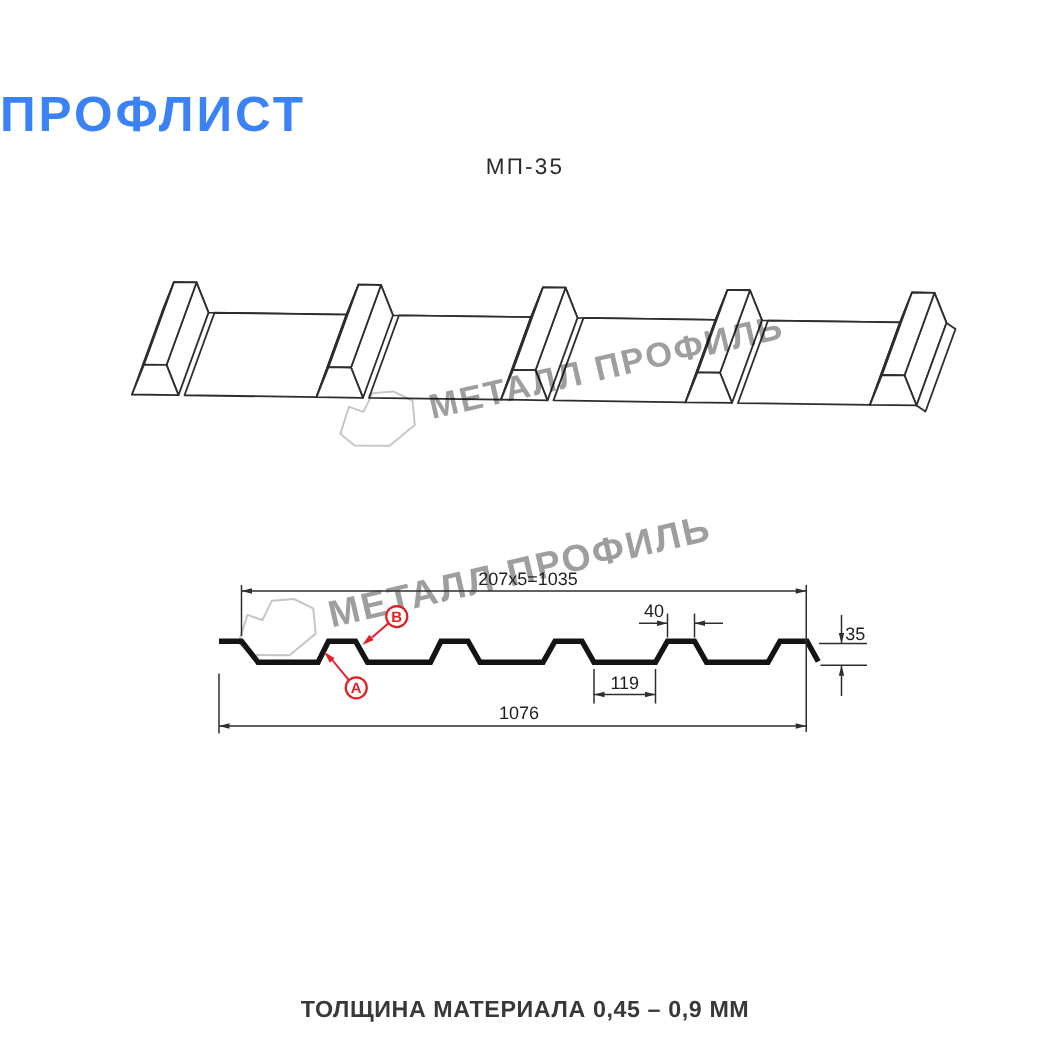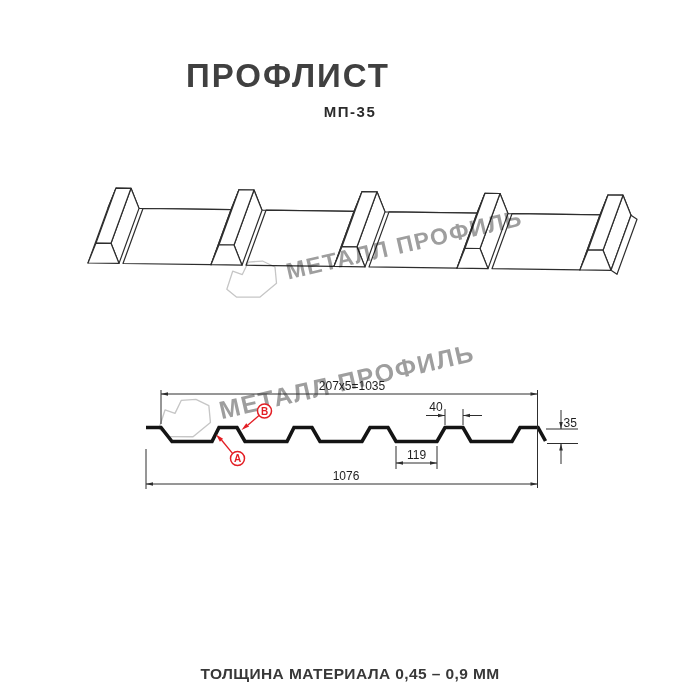--- a/index.html
+++ b/index.html
@@ -1,21 +1,21 @@
 <!DOCTYPE html>
 <html style="--red: #e31e24; --wm: #9e9e9e;"><head>
 <meta charset="utf-8">
 <style>
   html,body{margin:0;padding:0;background:#fff;}
   .stage{position:relative;width:700px;height:700px;background:#fff;overflow:hidden;
          font-family:"Liberation Sans",sans-serif;}
-  .title{position:absolute;top:57px;left:0;width:576px;text-align:center;
-         font-size:33px;font-weight:800;letter-spacing:2px;color:#404040;}
+  .title{position:absolute;top:57px;left:0;width:576px;text-align:left;
+         font-size:33px;font-weight:800;letter-spacing:2px;color:#3b82f6;}
   .subtitle{position:absolute;top:103px;left:0;width:700px;text-align:center;
-         font-size:15px;font-weight:700;letter-spacing:1.5px;color:#2b2b2b;}
+         font-size:15px;font-weight:400;letter-spacing:1.5px;color:#2b2b2b;}
   .footer{position:absolute;top:621px;left:0;width:700px;text-align:center;
          font-size:15.5px;font-weight:700;letter-spacing:.4px;color:#383838;margin-top:44px;}
   svg.layer{position:absolute;left:0;top:0;}
   .face{fill:#ffffff;stroke:#2d2d2d;stroke-width:1.2;stroke-linejoin:round;}
   .ln{fill:none;stroke:#2d2d2d;stroke-width:1.2;stroke-linejoin:round;}
   .profile{fill:none;stroke:#141414;stroke-width:3.6;stroke-linejoin:miter;}
   .d{stroke:#2e2e2e;stroke-width:1;fill:none;}
   .ah{fill:#2e2e2e;stroke:none;}
   .dim-text{font-family:"Liberation Sans",sans-serif;font-size:12px;fill:#1e1e1e;}
   .mid{text-anchor:middle;}

